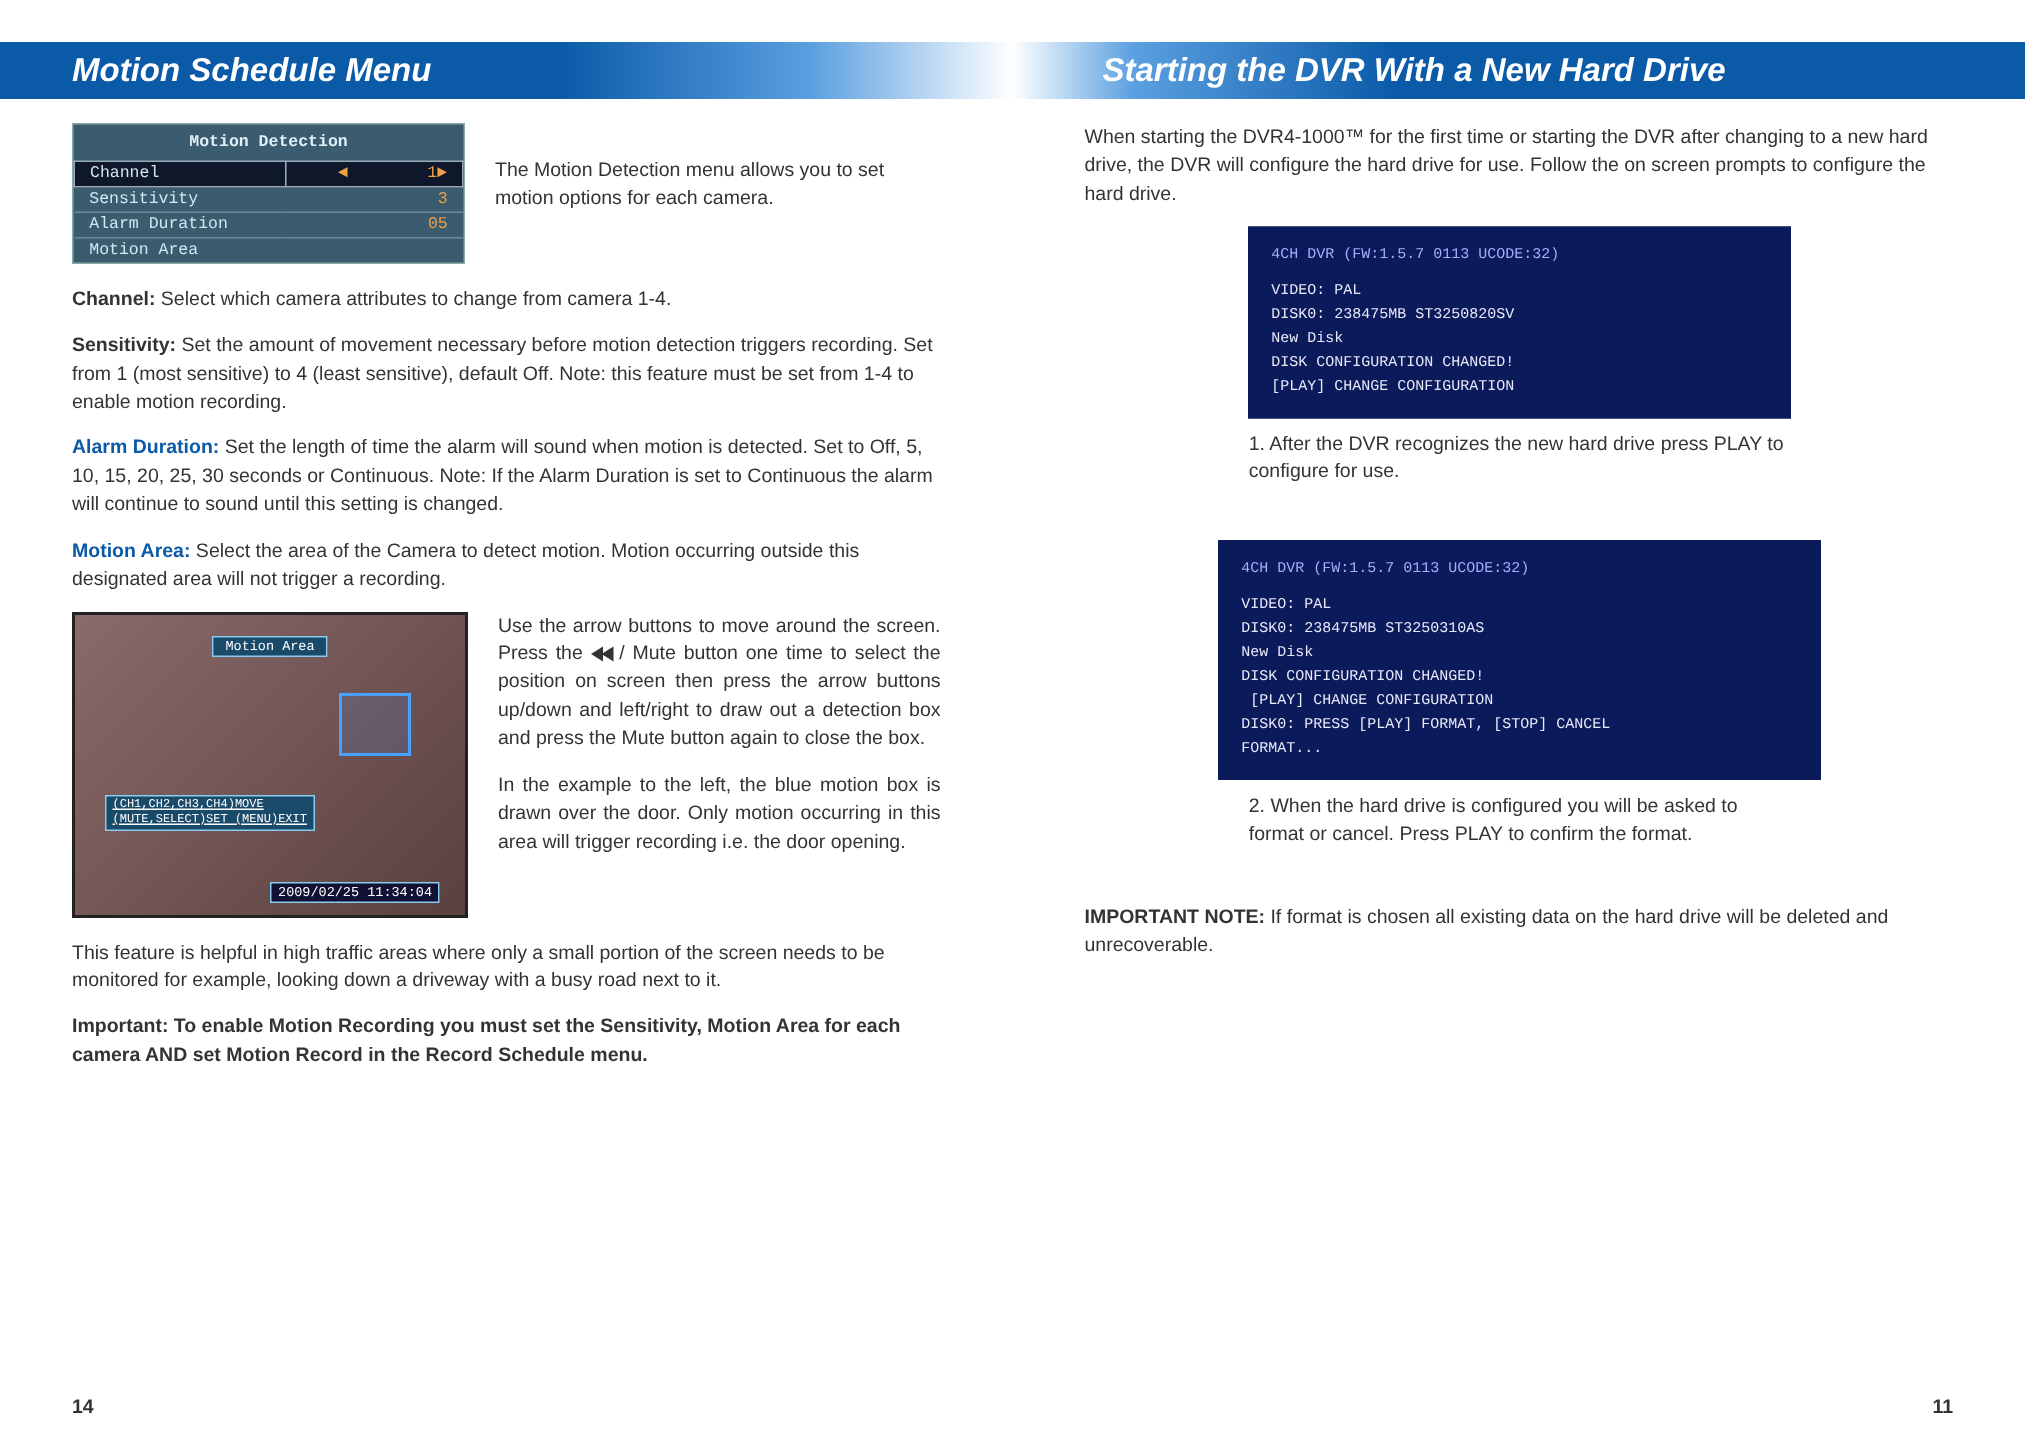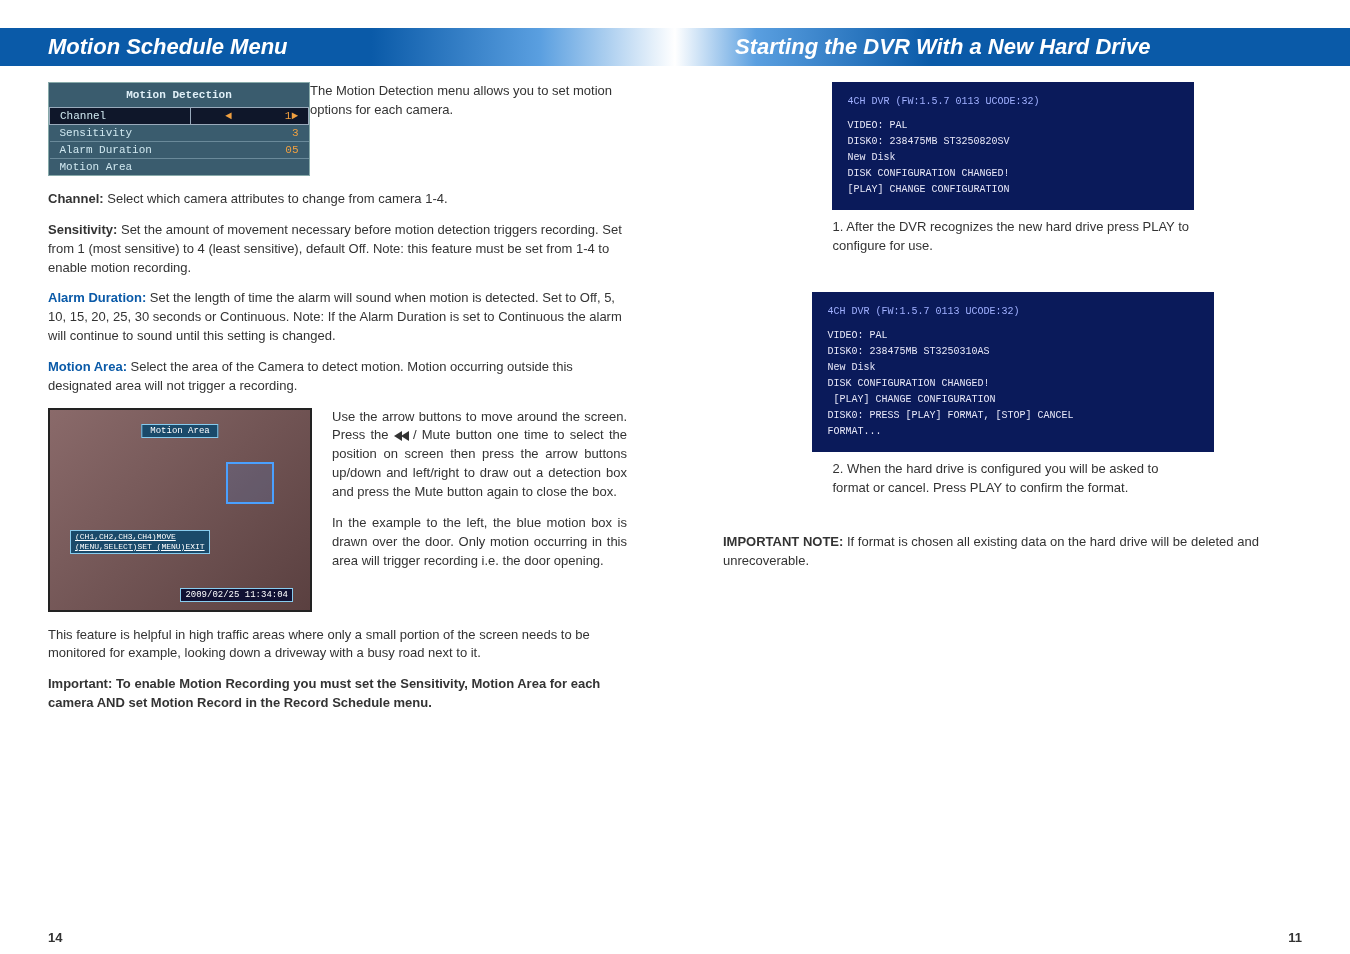--- a/index.html
+++ b/index.html
@@ -38,21 +38,23 @@
     background: linear-gradient(to right, #0a5aa8 0%, #0a5aa8 55%, #5a9fe0 80%, #fff 100%);
     padding-left: 48px;
   }
   .heading-bar.right {
     background: linear-gradient(to right, #fff 0%, #5a9fe0 12%, #0a5aa8 38%, #0a5aa8 100%);
     text-align: left;
     padding-left: 60px;
   }
   .intro-row {
     display: flex;
+    gap: 20px;
     margin-bottom: 14px;
+    align-items: center;
   }
   .motion-menu {
     background: #3a5c6e;
     color: #d0e8f0;
     font-family: "Courier New", monospace;
     font-size: 11px;
     width: 260px;
     border: 1px solid #8aa;
   }
   .motion-menu .mm-title {
@@ -251,21 +253,21 @@
     <p>
       <span class="def-label blue">Motion Area:</span><span>  Select the area of the Camera to detect motion.  Motion occurring outside this designated area will not trigger a recording.</span>
     </p>
 
     <div class="motion-area-row">
       <div class="motion-area-img">
         <div class="lbl-top">Motion Area</div>
         <div class="blue-box"></div>
         <div class="lbl-status">
           <span>(CH1,CH2,CH3,CH4)MOVE</span><br>
-          <span>(MENU,SELECT)SET (MENU)EXIT</span>
+          <span>(MUTE,SELECT)SET (MENU)EXIT</span>
         </div>
         <div class="lbl-time">2009/02/25 11:34:04</div>
       </div>
       <div style="flex:1;text-align:justify;">
         <p>
           <span>Use the arrow buttons to move around the screen.  Press the </span><span class="rewind-icon"></span><span> / Mute button one time to select the position on screen then press the arrow buttons up/down and left/right to draw out a detection box and press the Mute button again to close the box.</span>
         </p>
         <p>In the example to the left, the blue motion box is drawn over the door.  Only motion occurring in this area will trigger recording i.e. the door opening.</p>
       </div>
     </div>
@@ -273,20 +275,21 @@
     <p>This feature is helpful in high traffic areas where only a small portion of the screen needs to be monitored for example, looking down a driveway with a busy road next to it.</p>
 
     <p class="bold">Important:  To enable Motion Recording you must set the Sensitivity,  Motion Area for each camera AND set Motion Record in the Record Schedule menu.</p>
 
     <div class="page-num left">14</div>
   </div>
 
   <div class="page">
     <div class="heading-bar right">Starting the DVR With a New Hard Drive</div>
 
+    <p>When starting the DVR4-1000™ for the first time or starting the DVR after changing to a new hard drive, the DVR will configure the hard drive for use.  Follow the on screen prompts to configure the hard drive.</p>
 
     <div class="blue-screen"><span class="bs-header">4CH DVR (FW:1.5.7 0113 UCODE:32)</span><span>VIDEO: PAL
 DISK0: 238475MB ST3250820SV
 New Disk
 DISK CONFIGURATION CHANGED!
 [PLAY] CHANGE CONFIGURATION</span></div>
 
     <div class="caption">1. After the DVR recognizes the new hard drive press PLAY to configure for use.</div>
 
     <div class="blue-screen" style="width:370px;"><span class="bs-header">4CH DVR (FW:1.5.7 0113 UCODE:32)</span><span>VIDEO: PAL

